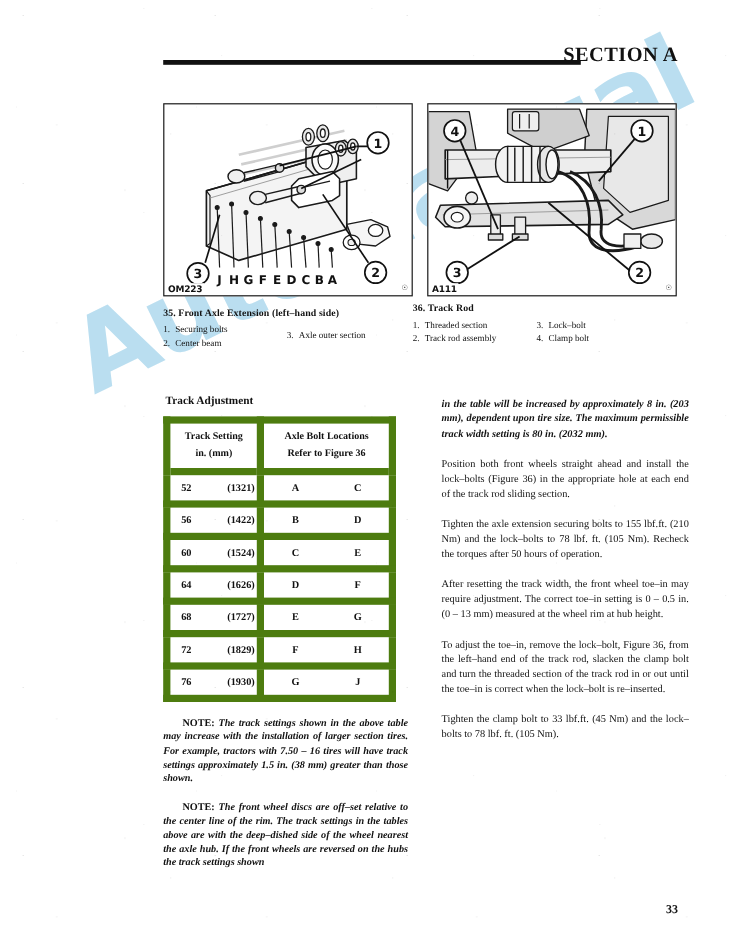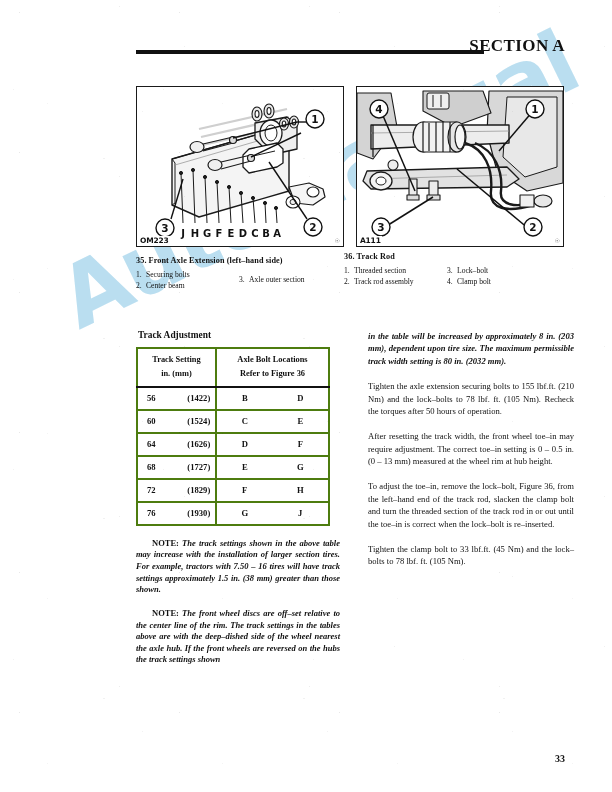--- a/index.html
+++ b/index.html
@@ -107,21 +107,21 @@
 
   
   table.track{
     border-collapse:collapse;
     width:194px;
     margin-left:0px;
     background:transparent;
     font-family:"Liberation Serif", serif;
   }
   table.track td,table.track th{
-    border:2px solid #4d7c0f;
+    border:6px solid #4d7c0f;
     padding:0;
     text-align:center;
     font-size:8.4px;
   }
   table.track .hdr-cell{
     font-weight:700;
     border-bottom:2.2px solid #111;
     padding:4px 0 5px 0;
     line-height:1.65;
   }
@@ -408,20 +408,34 @@
           <th class="hdr-cell">
             <span class="l1">Axle Bolt Locations</span>
             <span class="l2">Refer to Figure 36</span>
           </th>
         </tr>
       </thead>
       <tbody>
         <tr>
           <td>
               <div class="cell-pair">
+                <span class="in">52</span>
+                <span class="mm">(1321)</span>
+              </div>
+            </td>
+          <td>
+              <div class="bolt-pair">
+                <span>A</span>
+                <span>C</span>
+              </div>
+            </td>
+        </tr>
+        <tr>
+          <td>
+              <div class="cell-pair">
                 <span class="in">56</span>
                 <span class="mm">(1422)</span>
               </div>
             </td>
           <td>
               <div class="bolt-pair">
                 <span>B</span>
                 <span>D</span>
               </div>
             </td>
@@ -498,20 +512,21 @@
         </tr>
       </tbody>
     </table>
 
     <p class="note"><span class="lbl">NOTE:</span><span> The track settings shown in the above table may increase with the installation of larger section tires. For example, tractors with 7.50 – 16 tires will have track settings approximately 1.5 in. (38 mm) greater than those shown.</span></p>
     <p class="note"><span class="lbl">NOTE:</span><span> The front wheel discs are off–set relative to the center line of the rim. The track settings in the tables above are with the deep–dished side of the wheel nearest the axle hub. If the front wheels are reversed on the hubs the track settings shown</span></p>
   </div>
 
   <div class="col" id="col-right">
     <p class="para italic">in the table will be increased by  approximately 8 in. (203 mm), dependent upon tire size. The maximum permissible track width setting is 80 in. (2032 mm).</p>
+    <p class="para">Position both front wheels straight ahead and install the lock–bolts (Figure 36) in the appropriate hole at each end of the track rod sliding section.</p>
     <p class="para">Tighten the axle extension securing bolts to 155 lbf.ft. (210 Nm) and the lock–bolts to 78 lbf. ft. (105 Nm). Recheck the torques after 50 hours of operation.</p>
     <p class="para">After resetting the track width, the front wheel toe–in may require adjustment.  The correct toe–in setting is 0 – 0.5 in. (0 – 13 mm) measured at the wheel rim at hub height.</p>
     <p class="para">To adjust the toe–in, remove the lock–bolt, Figure 36, from the left–hand end of the track rod, slacken the clamp bolt and turn the threaded section of the track rod in or out until the toe–in is correct when the lock–bolt is re–inserted.</p>
     <p class="para last">Tighten the clamp bolt to 33 lbf.ft. (45 Nm) and the lock–bolts to 78 lbf. ft. (105 Nm).</p>
   </div>
 
   <div class="pageno">33</div>
 
   <div class="scan-noise"></div>
 </div>

